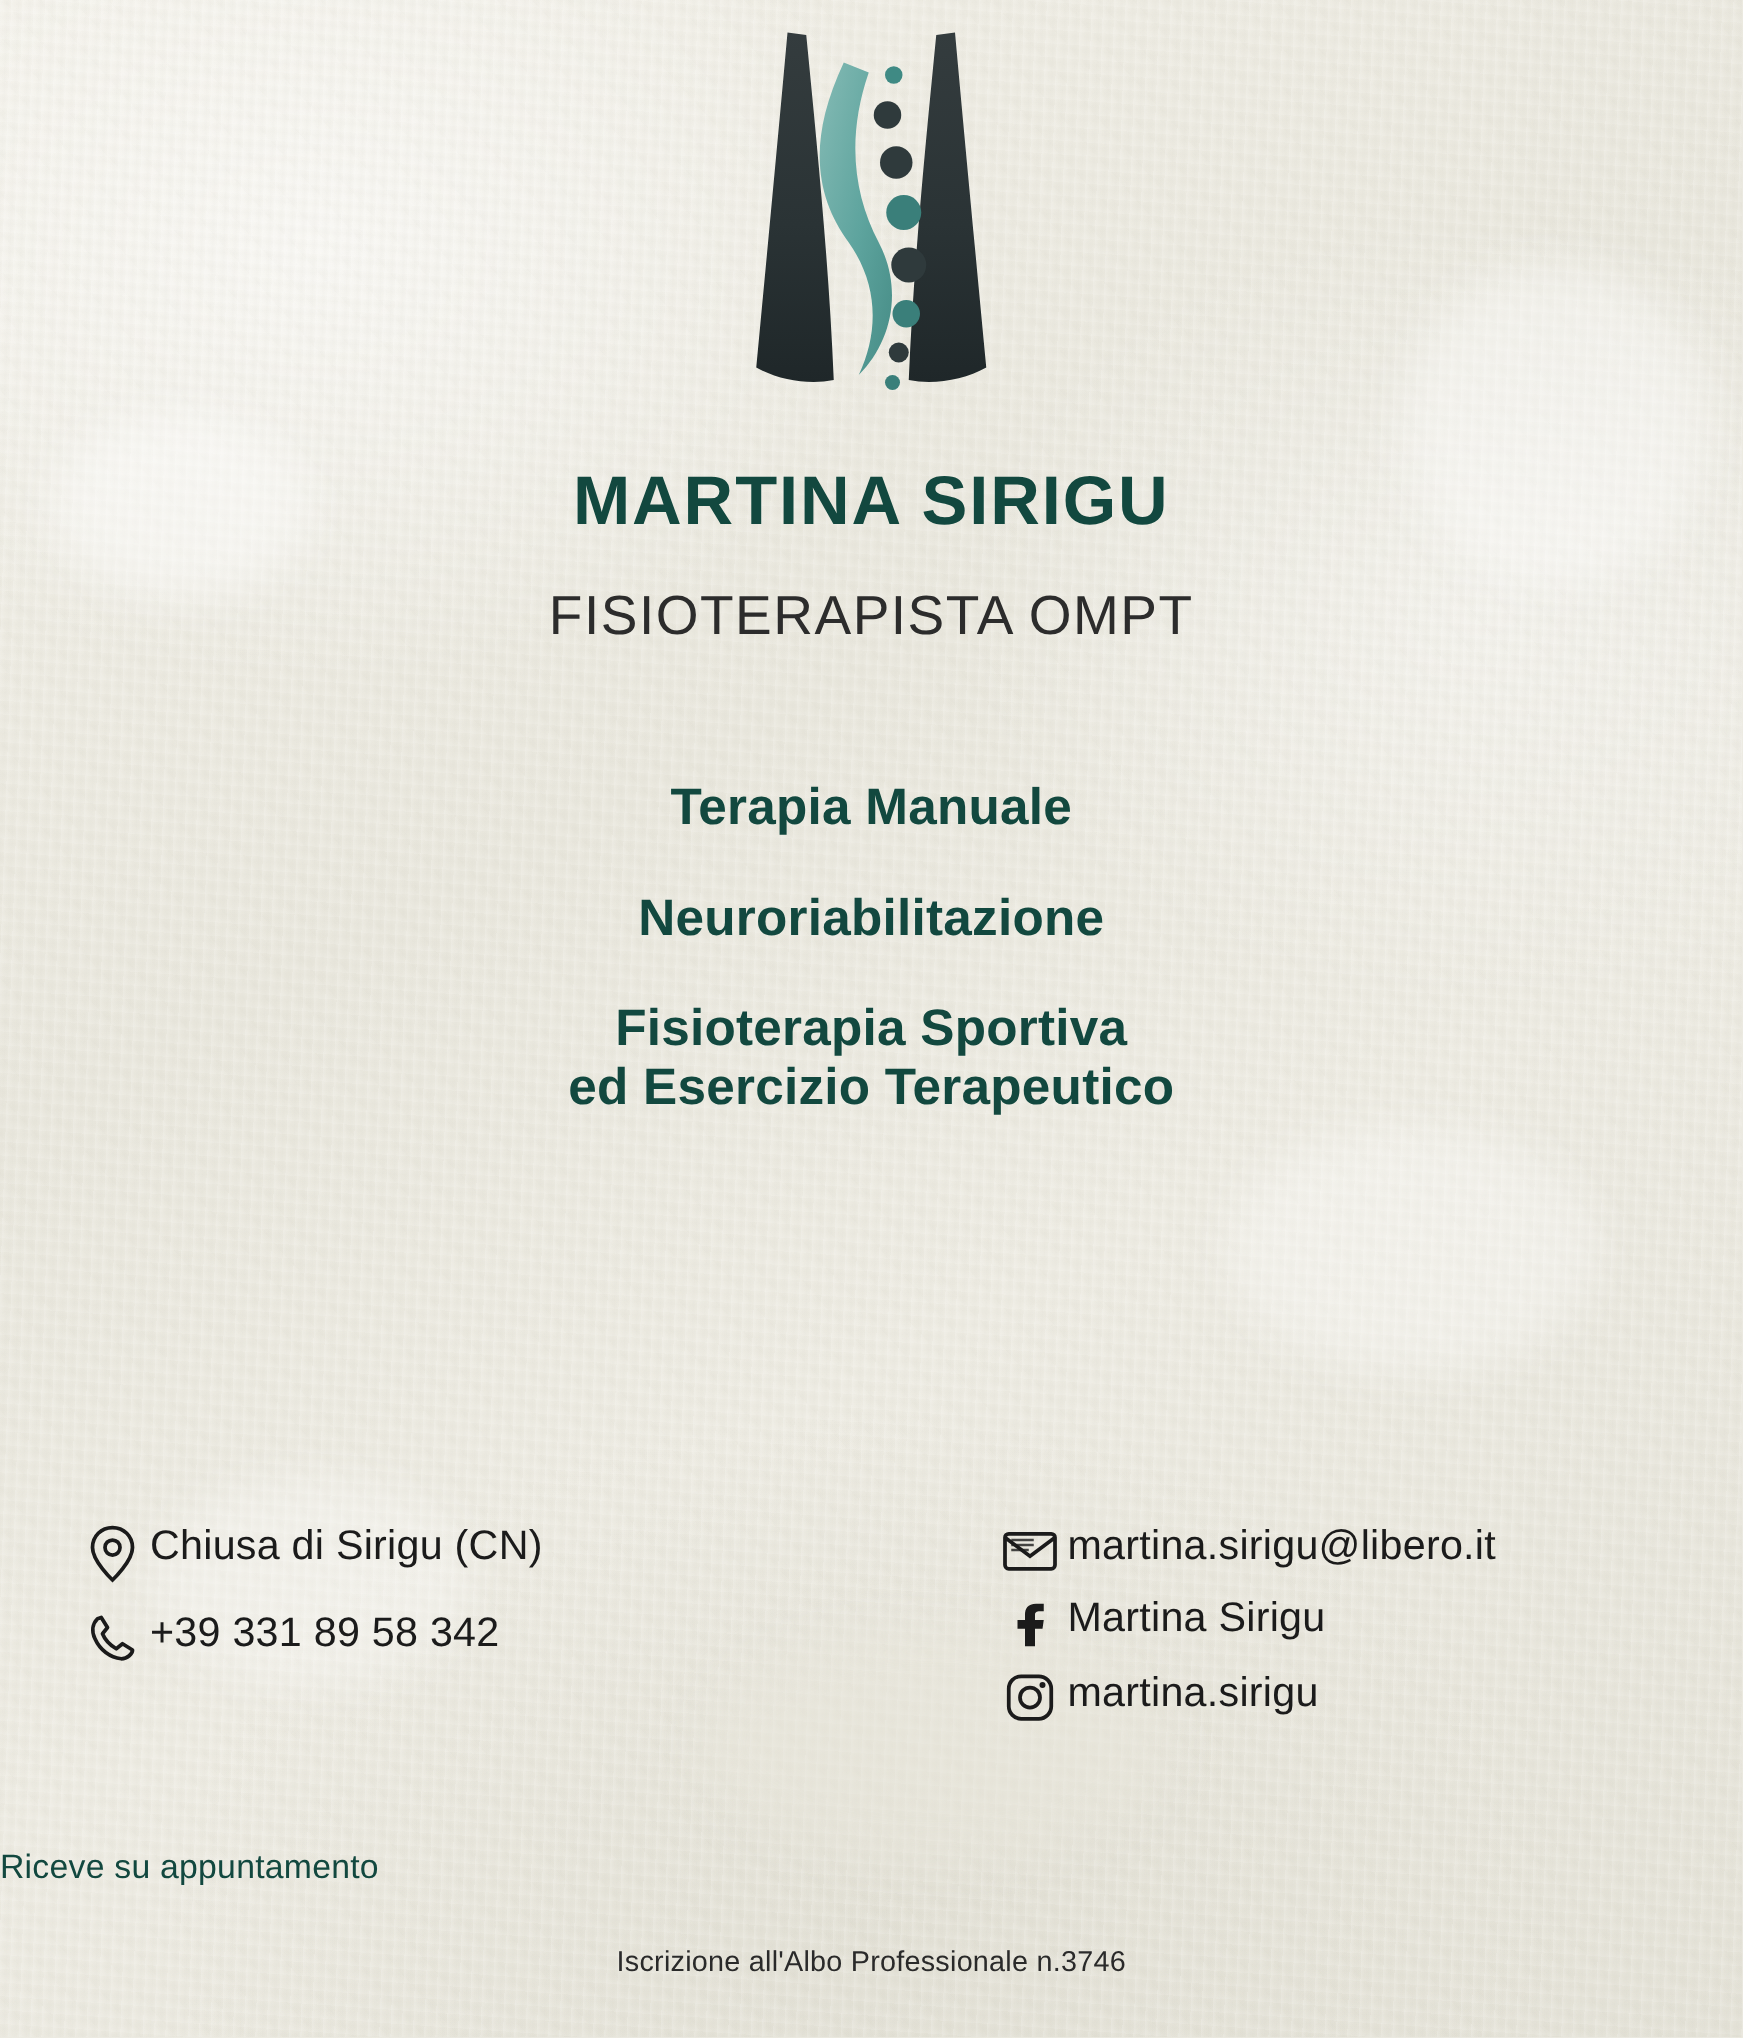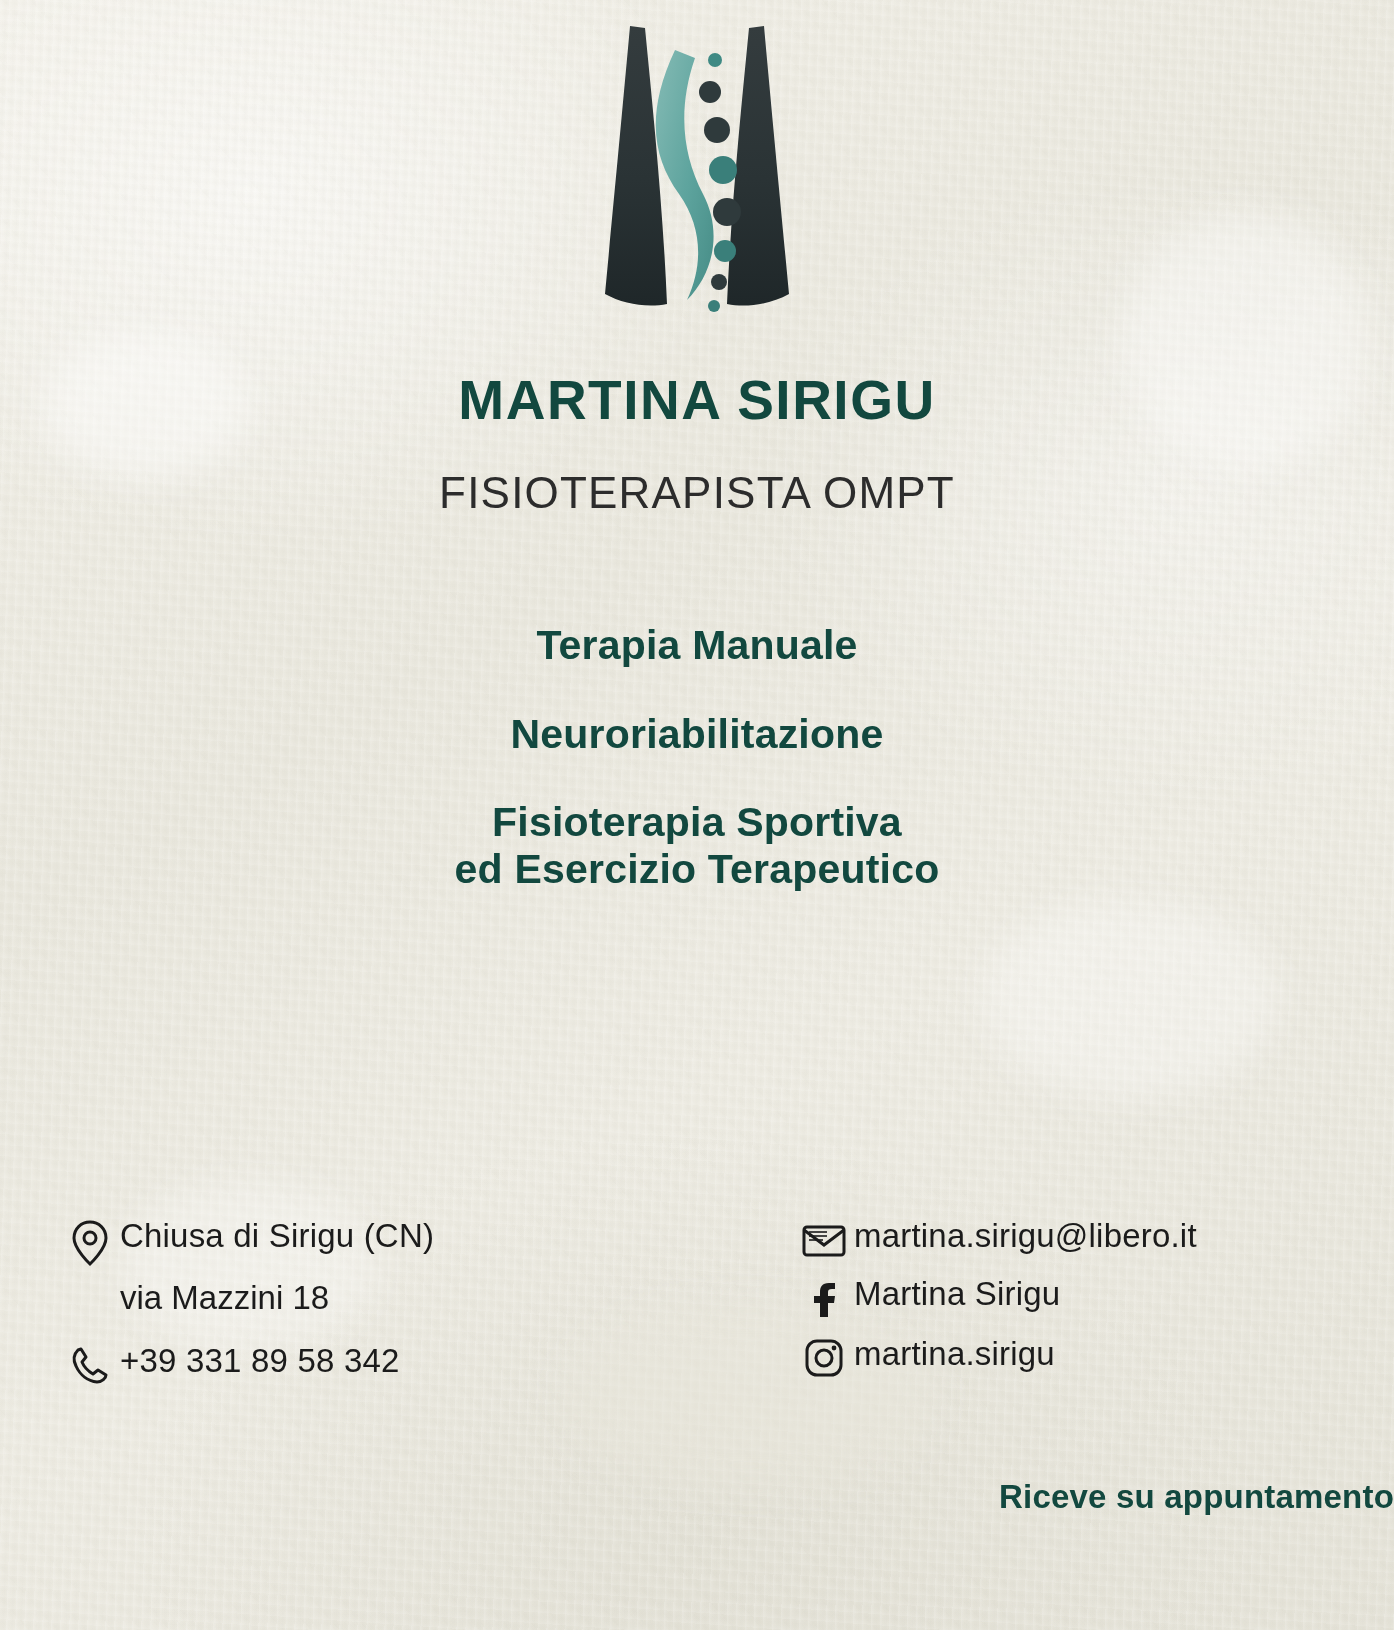--- a/index.html
+++ b/index.html
@@ -141,23 +141,23 @@
     margin-bottom: 22px;
     line-height: 1.25;
   }
   .phone-row { margin-top: 18px; }
 
   .note {
     position: absolute;
     top: 1478px;
     left: 0;
     width: 100%;
-    text-align: right;
-    font-size: 33px;
-    font-weight: bold;
+    text-align: left;
+    font-size: 27px;
+    font-weight: normal;
     color: #12483f;
     letter-spacing: 0.2px;
   }
   .albo {
     position: absolute;
     top: 1556px;
     left: 0;
     width: 100%;
     text-align: center;
     font-size: 23px;
@@ -230,21 +230,20 @@
     <div class="col-left">
       <div class="crow">
         <div class="cicon">
           <svg width="40" height="48" viewBox="0 0 40 48" xmlns="http://www.w3.org/2000/svg">
             <path d="M20 3 C 11 3, 4 10, 4 19 C 4 30, 20 45, 20 45 C 20 45, 36 30, 36 19 C 36 10, 29 3, 20 3 Z" fill="none" stroke="#1b1b1b" stroke-width="3"></path>
             <circle cx="20" cy="19" r="6" fill="none" stroke="#1b1b1b" stroke-width="3"></circle>
           </svg>
         </div>
         <div class="ctext">Chiusa di Sirigu (CN)</div>
       </div>
-      <div class="addr-second">via Mazzini 18</div>
 
       <div class="crow phone-row">
         <div class="cicon">
           <svg width="42" height="42" viewBox="0 0 42 42" xmlns="http://www.w3.org/2000/svg">
             <path d="M9 6 C 5 10, 4 16, 7 22 C 11 31, 19 37, 28 38 C 33 38, 37 34, 37 31 L 29 26 L 24 30 C 19 27, 15 23, 13 18 L 17 13 L 12 5 Z" fill="none" stroke="#1b1b1b" stroke-width="3" stroke-linejoin="round"></path>
           </svg>
         </div>
         <div class="ctext">+39 331 89 58 342</div>
       </div>
     </div>
@@ -277,13 +276,14 @@
             <circle cx="21" cy="21" r="8" fill="none" stroke="#1b1b1b" stroke-width="3"></circle>
             <circle cx="31" cy="11" r="2.4" fill="#1b1b1b"></circle>
           </svg>
         </div>
         <div class="ctext">martina.sirigu</div>
       </div>
     </div>
   </div>
 
   <div class="note">Riceve su appuntamento</div>
+  <div class="albo">Iscrizione all'Albo Professionale n.3746</div>
 </div>
 
 </body></html>

